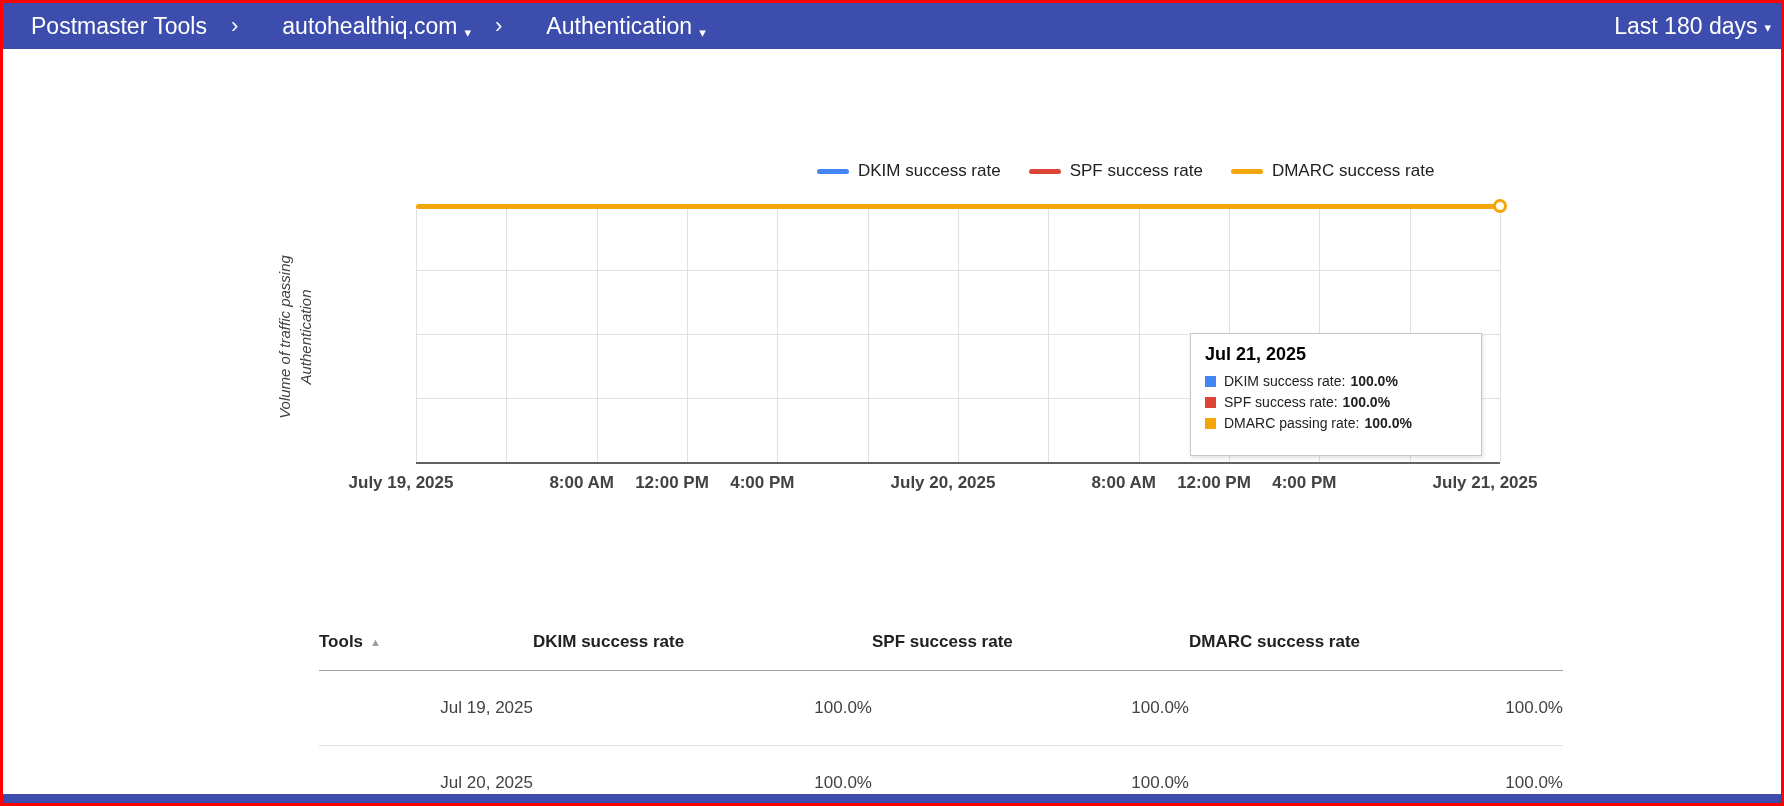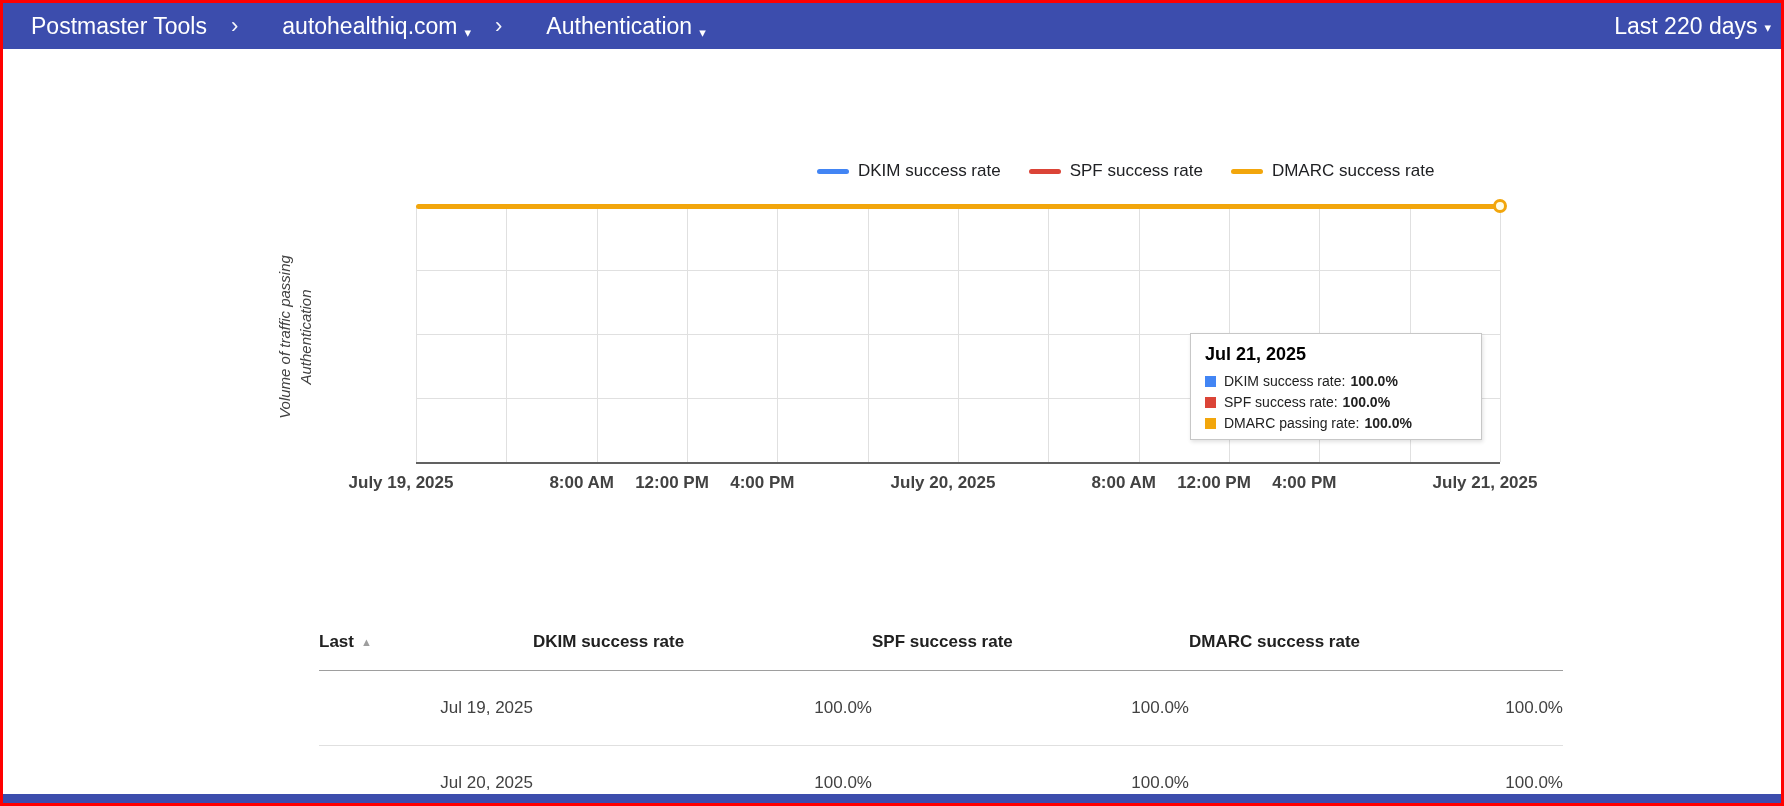--- a/index.html
+++ b/index.html
@@ -69,21 +69,21 @@
   .y-axis-title {
     position: absolute; left: 143px; top: 312px; width: 300px; height: 44px;
     transform: rotate(-90deg); text-align: center;
     font-size: 15px; font-style: italic; color: #424242; line-height: 21px;
   }
 
   
   .tooltip {
     position: absolute; left: 1187px; top: 330px; width: 292px; z-index: 5;
     background: #ffffff; border: 1px solid #c7c7c7; box-shadow: 1px 2px 4px rgba(0,0,0,.12);
-    padding: 10px 14px 8px 14px;
+    padding: 10px 14px 24px 14px;
   }
   .tooltip-date { font-size: 18px; font-weight: 700; color: #000000; margin-bottom: 8px; }
   .tooltip-row { display: flex; align-items: center; margin-top: 5px; font-size: 14px; color: #212121; }
   .tooltip-swatch { width: 11px; height: 11px; margin-right: 8px; flex: none; }
   .tooltip-value { font-weight: 700; margin-left: 5px; }
 
   
   .table { position: absolute; left: 316px; top: 610px; width: 1244px; }
   .thead, .tr {
     display: grid; grid-template-columns: 214px 339px 317px 1fr; align-items: center;
@@ -109,21 +109,21 @@
     <span class="tb-drop">
       <span>autohealthiq.com</span>
       <span class="caret">▾</span>
     </span>
     <span class="tb-sep">›</span>
     <span class="tb-drop">
       <span>Authentication</span>
       <span class="caret">▾</span>
     </span>
     <span class="tb-right">
-      <span>Last 220 days</span>
+      <span>Last 180 days</span>
       <span class="caret">▾</span>
     </span>
   </header>
 
 
   <div class="legend">
     <div class="legend-item">
       <span class="legend-swatch" style="background-color: rgb(66, 133, 244);"></span>
       <span class="legend-label">DKIM success rate</span>
     </div>
@@ -192,21 +192,21 @@
     <div class="tooltip-row">
       <span class="tooltip-swatch" style="background-color: rgb(242, 166, 12);"></span>
       <span>DMARC passing rate:</span>
       <span class="tooltip-value">100.0%</span>
     </div>
   </div>
 
   <div class="table">
     <div class="thead">
       <div class="th">
-        <span>Last</span>
+        <span>Tools</span>
         <span class="sort">▲</span>
       </div>
       <div class="th">
         <span>DKIM success rate</span>
       </div>
       <div class="th">
         <span>SPF success rate</span>
       </div>
       <div class="th">
         <span>DMARC success rate</span>

